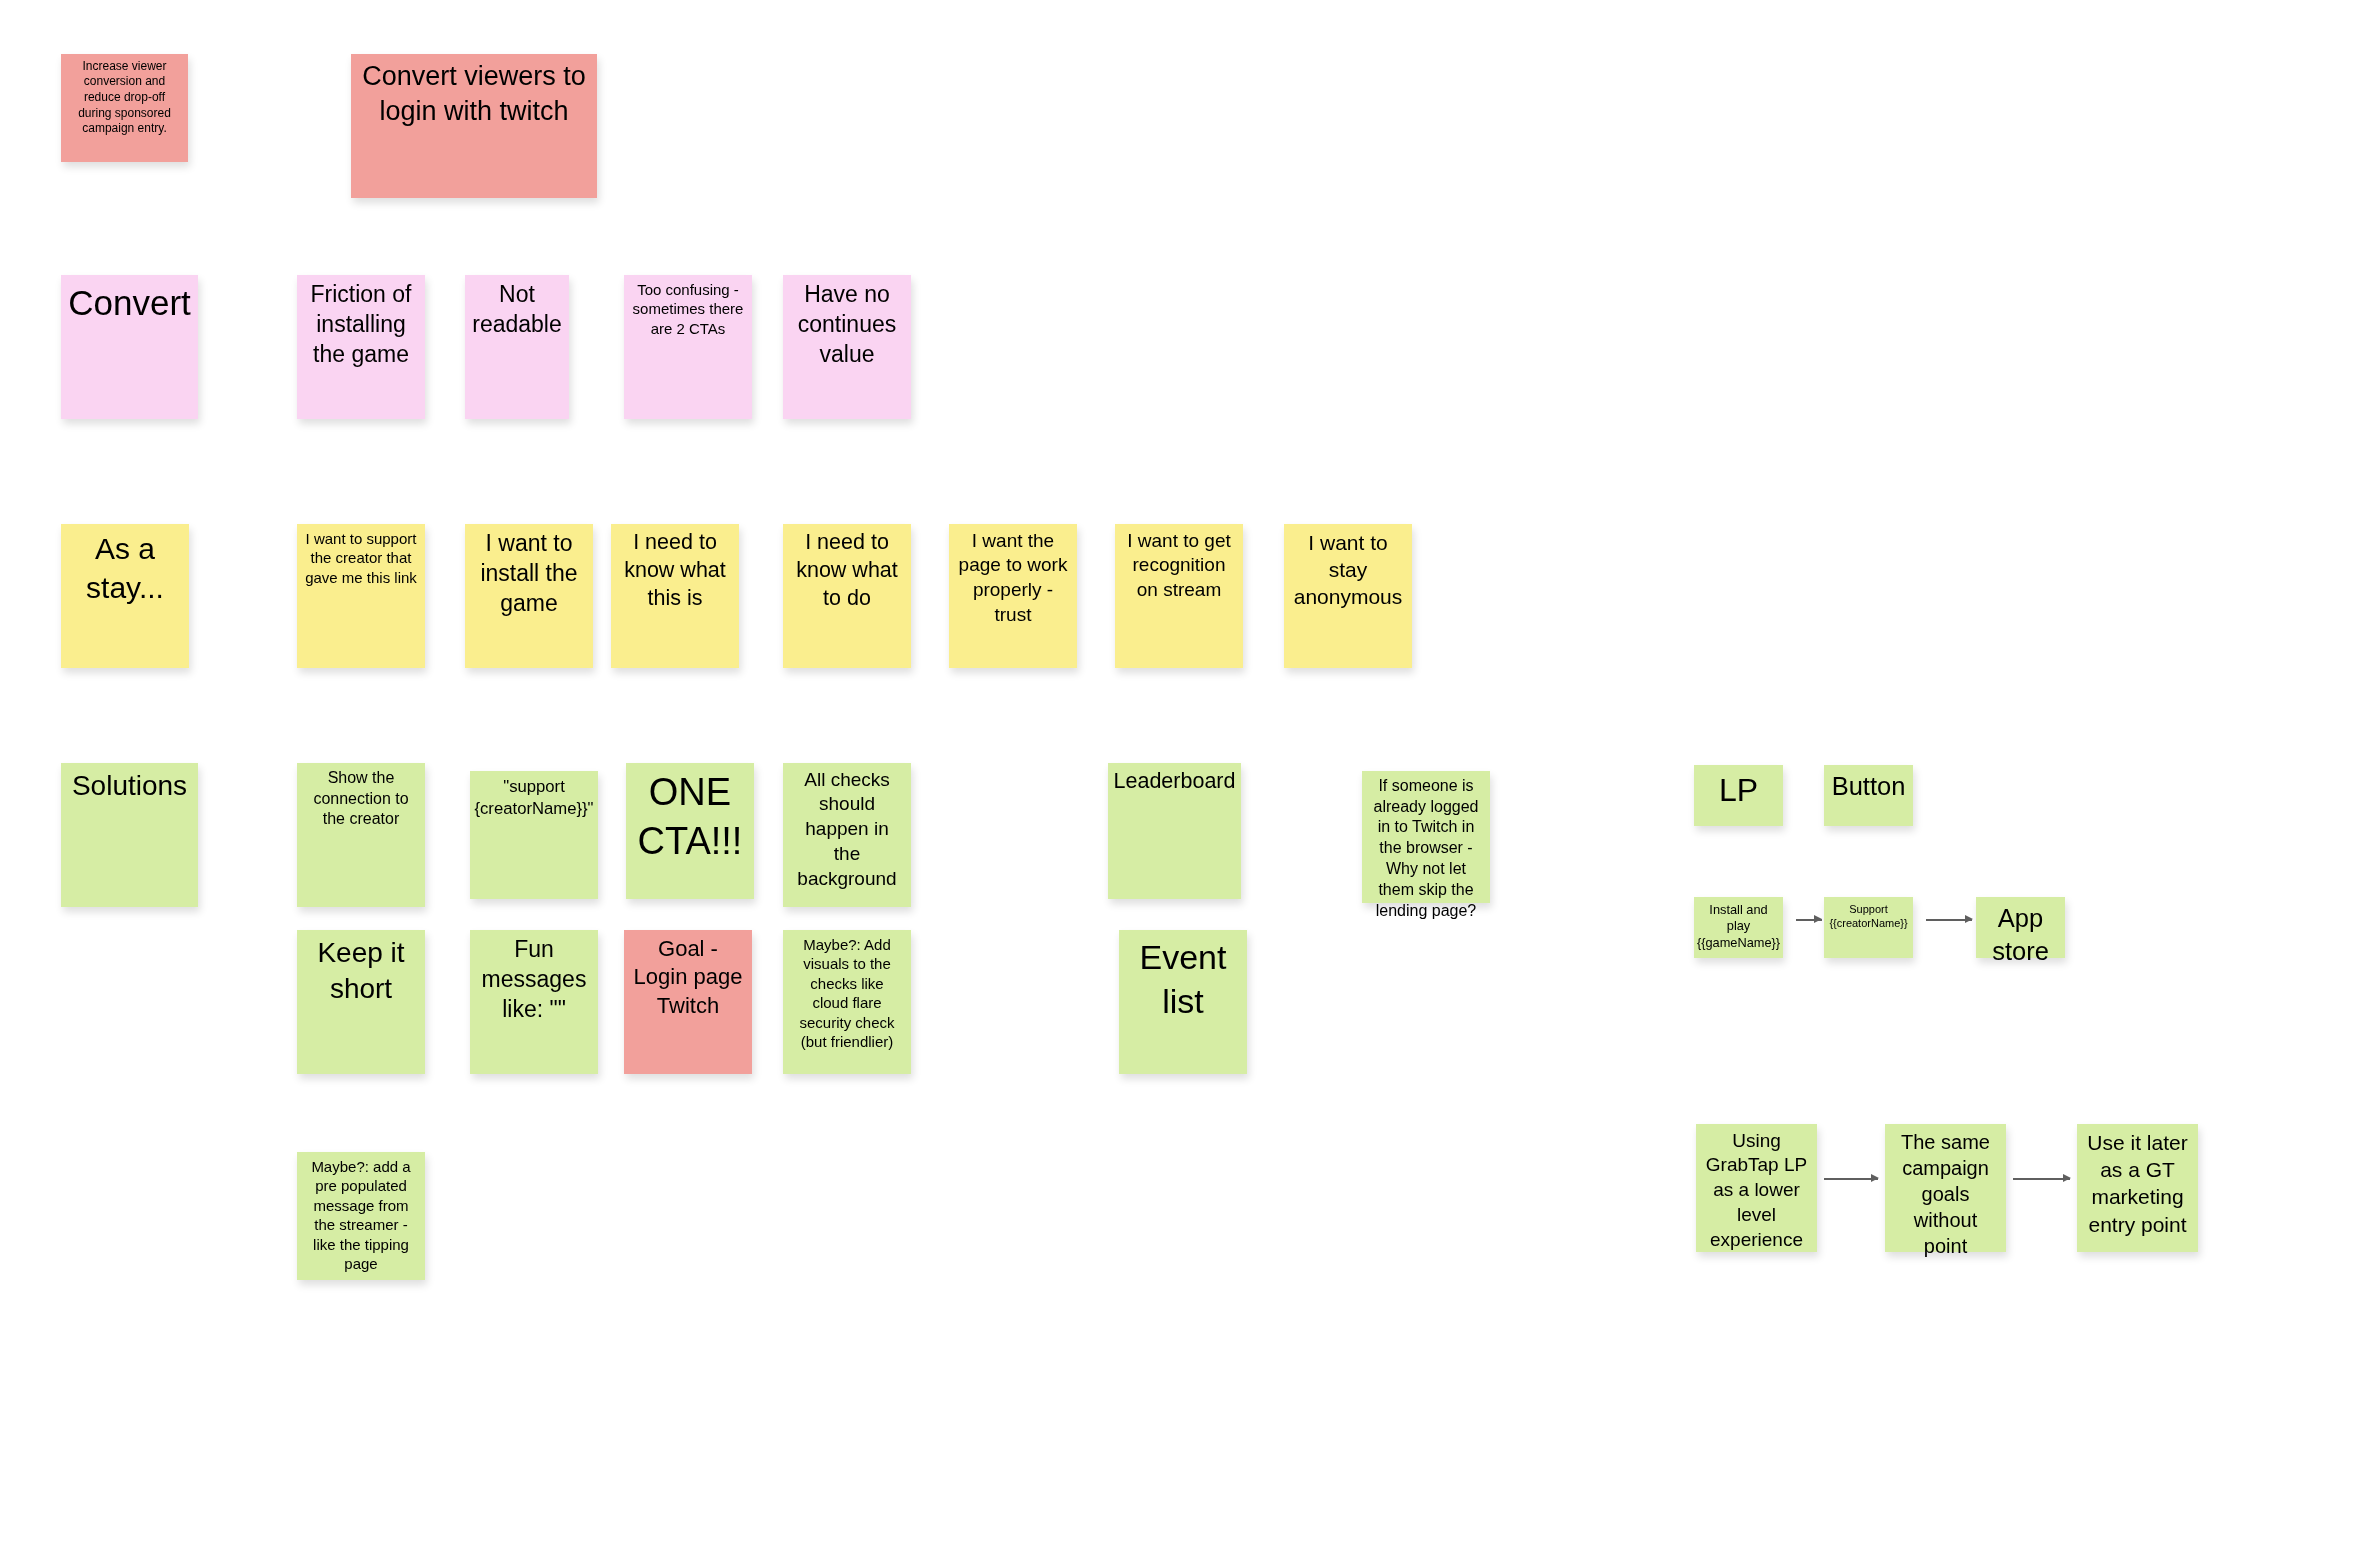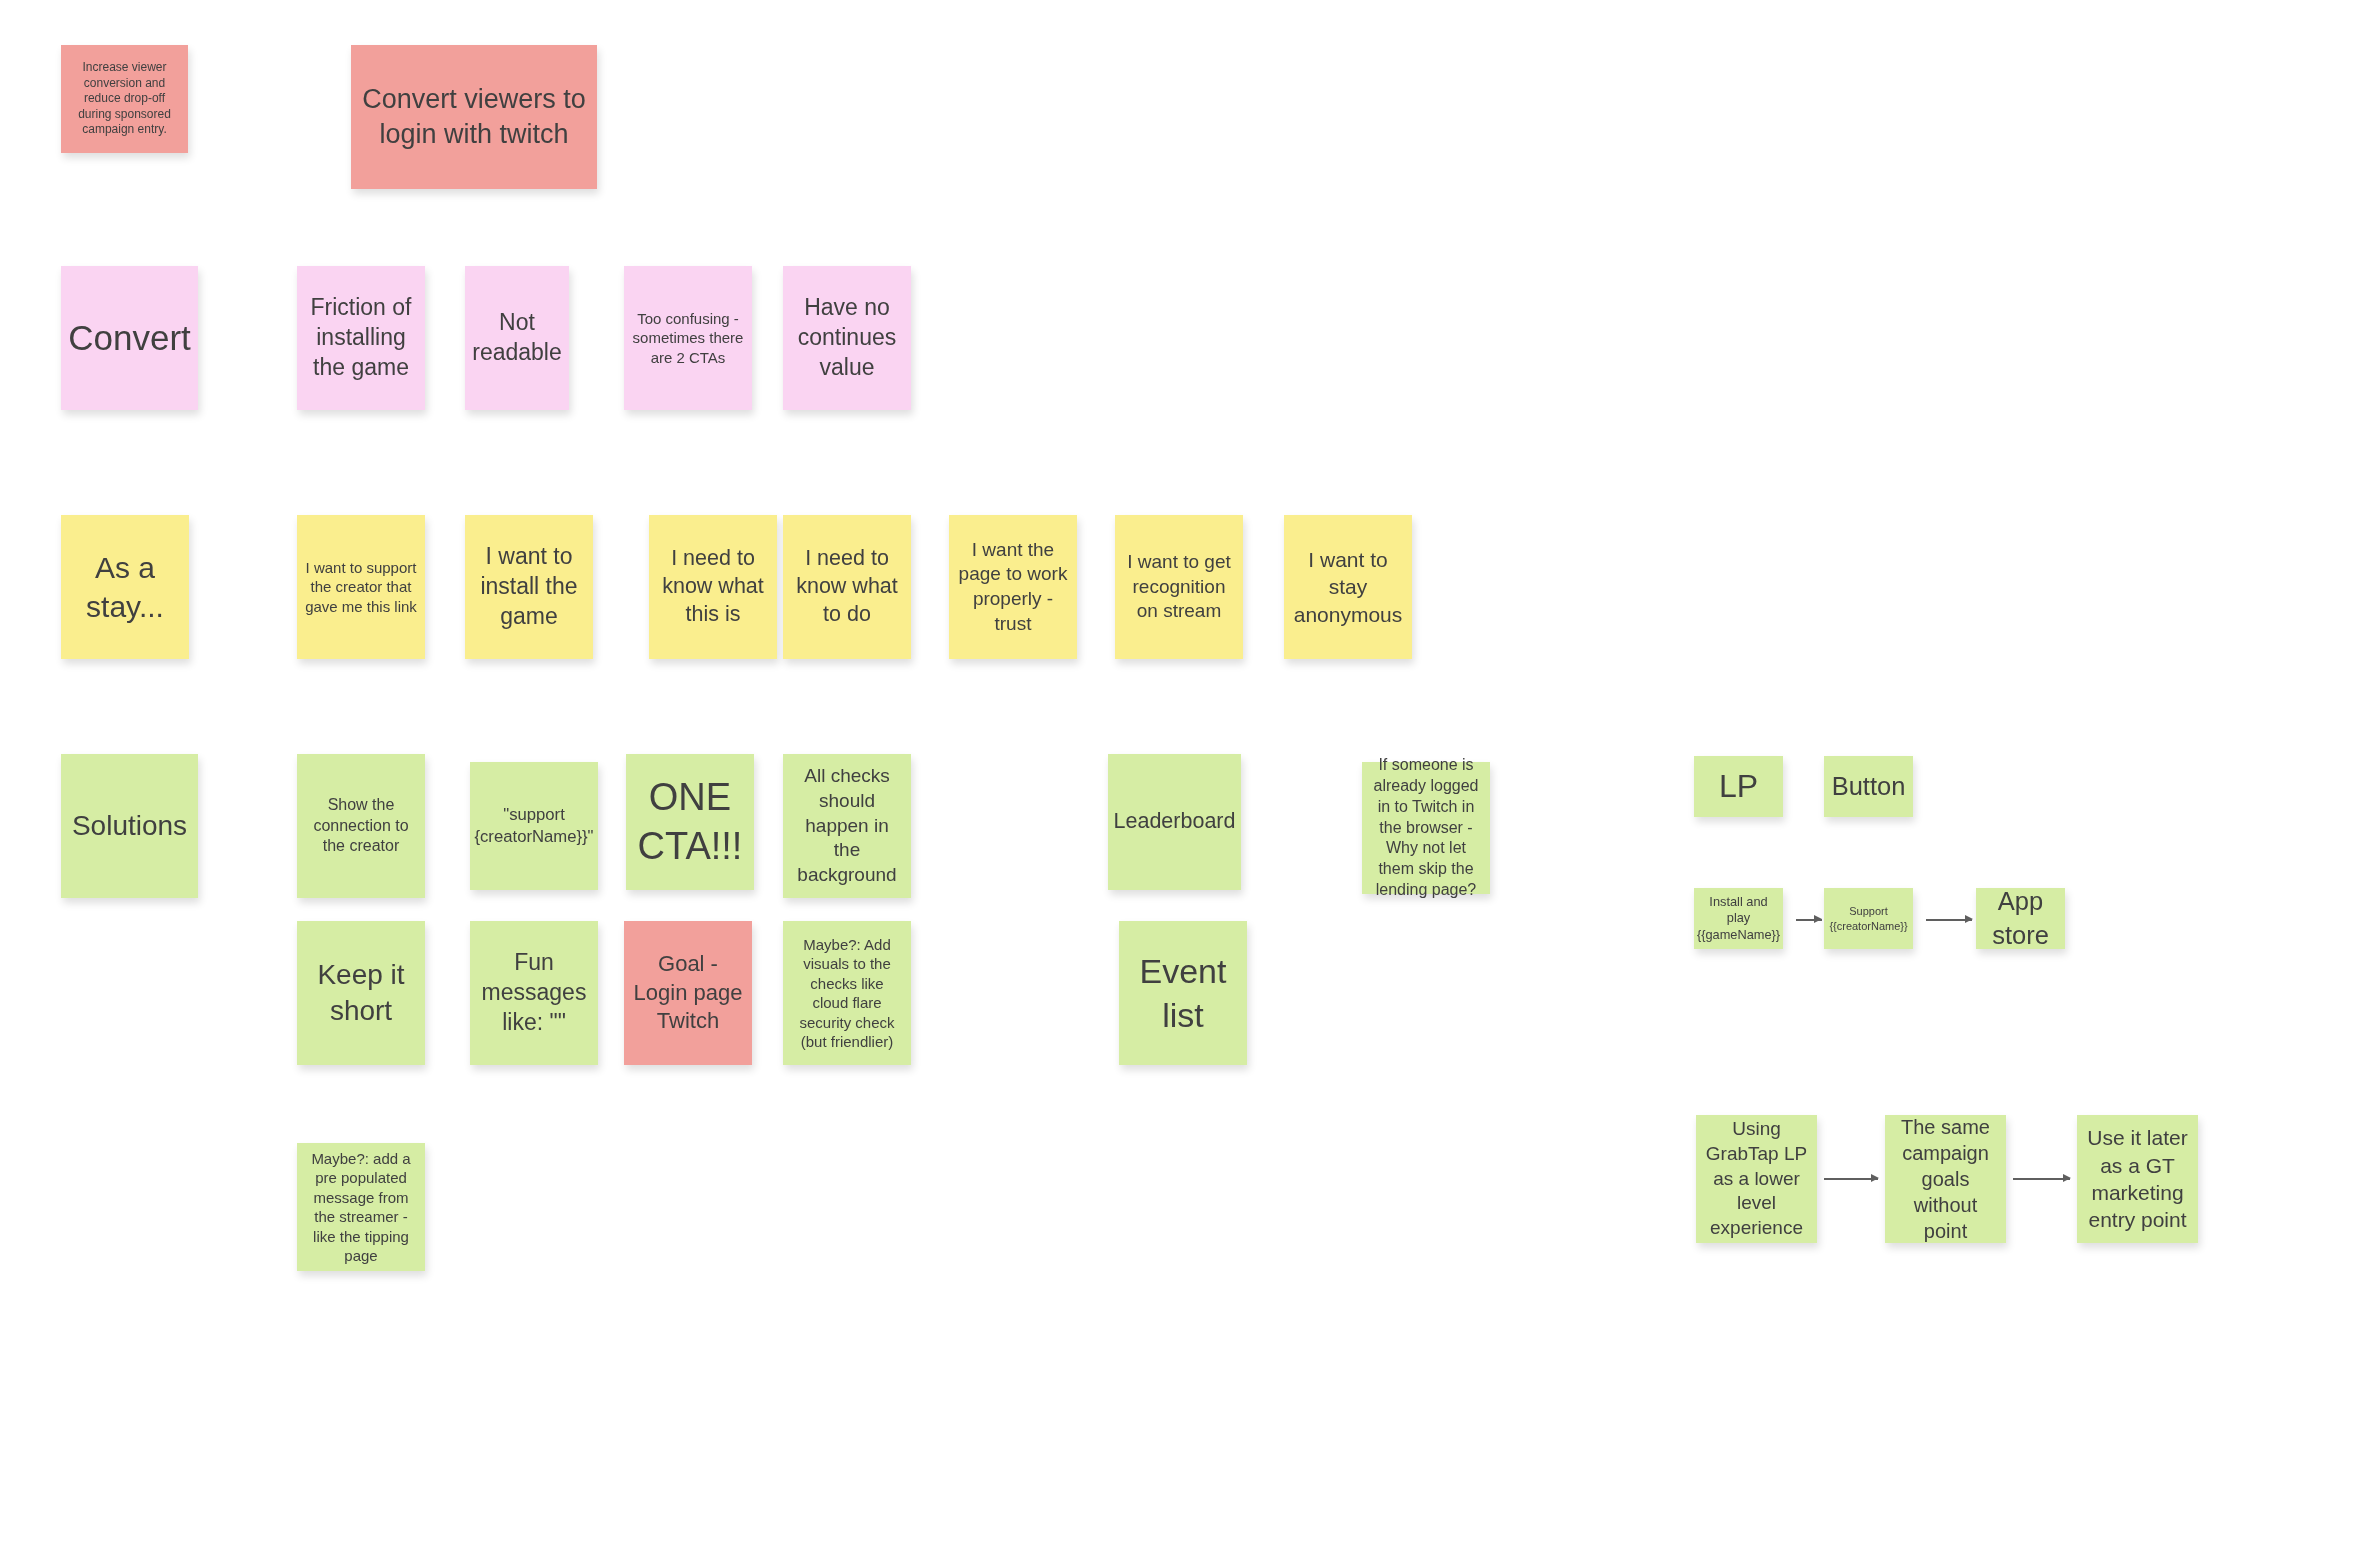--- a/index.html
+++ b/index.html
@@ -15,31 +15,32 @@
     position: relative;
     width: 2354px;
     height: 1561px;
     background: #ffffff;
     overflow: hidden;
   }
   .note {
     position: absolute;
     box-sizing: border-box;
     display: flex;
-    align-items: center;
+    align-items: flex-start;
     justify-content: center;
     text-align: center;
-    color: #404040;
+    color: #000000;
     line-height: 1.30;
     padding: 4.8px 8px;
     box-shadow: 2.4px 4.8px 8px rgba(0,0,0,0.13);
     word-wrap: break-word;
     overflow-wrap: break-word;
     hyphens: none;
     white-space: pre-line;
+    margin-top: 9px;
   }
   .c-salmon { background: #F2A09B; }
   .c-pink   { background: #FAD4F2; }
   .c-yellow { background: #FAEE8E; }
   .c-green  { background: #D6EDA4; }
 
   .arrow {
     position: absolute;
     height: 1.6px;
     background: #5f5f5f;
@@ -63,21 +64,21 @@
     <div class="note c-salmon" style="left: 61px; top: 45px; width: 127px; height: 108px; font-size: 12px;"><span>Increase viewer conversion and reduce drop-off during sponsored campaign entry.</span></div>
     <div class="note c-salmon" style="left: 351px; top: 45px; width: 246px; height: 144px; font-size: 27px;"><span>Convert viewers to login with twitch</span></div>
     <div class="note c-pink" style="left: 61px; top: 266px; width: 137px; height: 144px; font-size: 35px;"><span>Convert</span></div>
     <div class="note c-pink" style="left: 297px; top: 266px; width: 128px; height: 144px; font-size: 23px;"><span>Friction of installing the game</span></div>
     <div class="note c-pink" style="left: 465px; top: 266px; width: 104px; height: 144px; font-size: 23px;"><span>Not readable</span></div>
     <div class="note c-pink" style="left: 624px; top: 266px; width: 128px; height: 144px; font-size: 15px;"><span>Too confusing - sometimes there are 2 CTAs</span></div>
     <div class="note c-pink" style="left: 783px; top: 266px; width: 128px; height: 144px; font-size: 23px;"><span>Have no continues value</span></div>
     <div class="note c-yellow" style="left: 61px; top: 515px; width: 128px; height: 144px; font-size: 30px;"><span>As a stay...</span></div>
     <div class="note c-yellow" style="left: 297px; top: 515px; width: 128px; height: 144px; font-size: 15px;"><span>I want to support the creator that gave me this link</span></div>
     <div class="note c-yellow" style="left: 465px; top: 515px; width: 128px; height: 144px; font-size: 23px;"><span>I want to install the game</span></div>
-    <div class="note c-yellow" style="left: 649px; top: 515px; width: 128px; height: 144px; font-size: 21.5px;"><span>I need to know what this is</span></div>
+    <div class="note c-yellow" style="left: 611px; top: 515px; width: 128px; height: 144px; font-size: 21.5px;"><span>I need to know what this is</span></div>
     <div class="note c-yellow" style="left: 783px; top: 515px; width: 128px; height: 144px; font-size: 21.5px;"><span>I need to know what to do</span></div>
     <div class="note c-yellow" style="left: 949px; top: 515px; width: 128px; height: 144px; font-size: 19px;"><span>I want the page to work properly - trust</span></div>
     <div class="note c-yellow" style="left: 1115px; top: 515px; width: 128px; height: 144px; font-size: 19px;"><span>I want to get recognition on stream</span></div>
     <div class="note c-yellow" style="left: 1284px; top: 515px; width: 128px; height: 144px; font-size: 21px;"><span>I want to stay anonymous</span></div>
     <div class="note c-green" style="left: 61px; top: 754px; width: 137px; height: 144px; font-size: 28px;"><span>Solutions</span></div>
     <div class="note c-green" style="left: 297px; top: 754px; width: 128px; height: 144px; font-size: 16px;"><span>Show the connection to the creator</span></div>
     <div class="note c-green" style="left: 470px; top: 762px; width: 128px; height: 128px; font-size: 16.7px;"><span>"support {creatorName}}"</span></div>
     <div class="note c-green" style="left: 626px; top: 754px; width: 128px; height: 136px; font-size: 38px;"><span>ONE CTA!!!</span></div>
     <div class="note c-green" style="left: 783px; top: 754px; width: 128px; height: 144px; font-size: 19px;"><span>All checks should happen in the background</span></div>
     <div class="note c-green" style="left: 1108px; top: 754px; width: 133px; height: 136px; font-size: 21.5px;"><span>Leaderboard</span></div>

